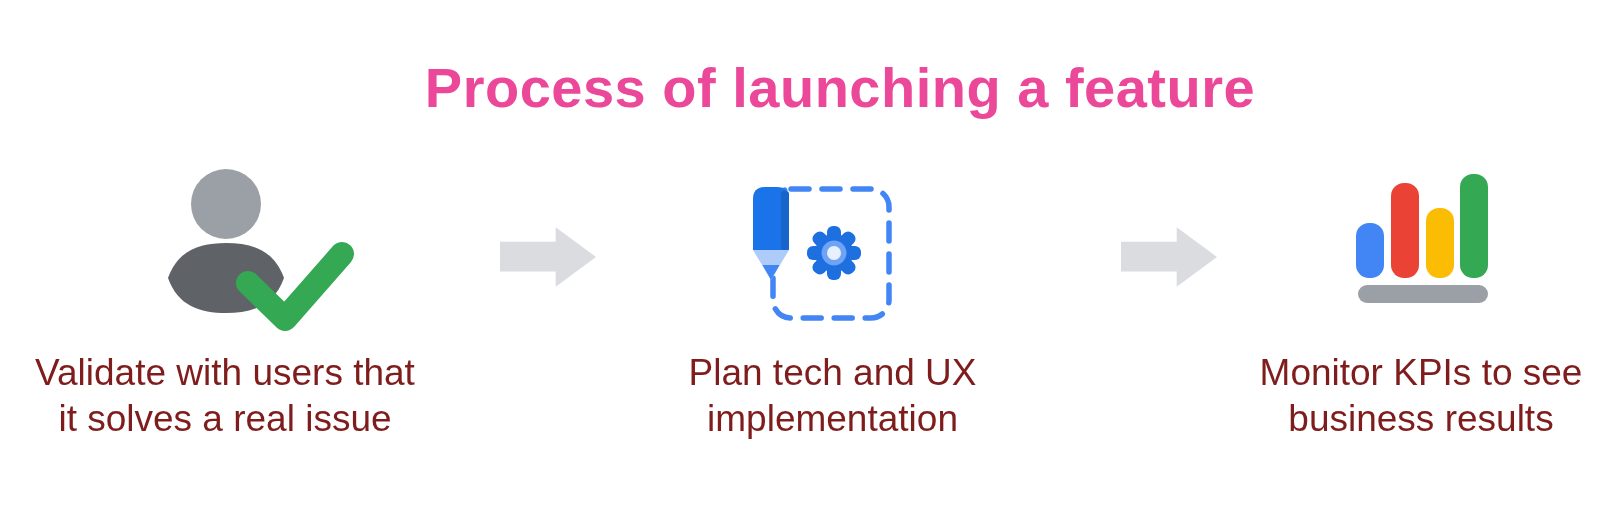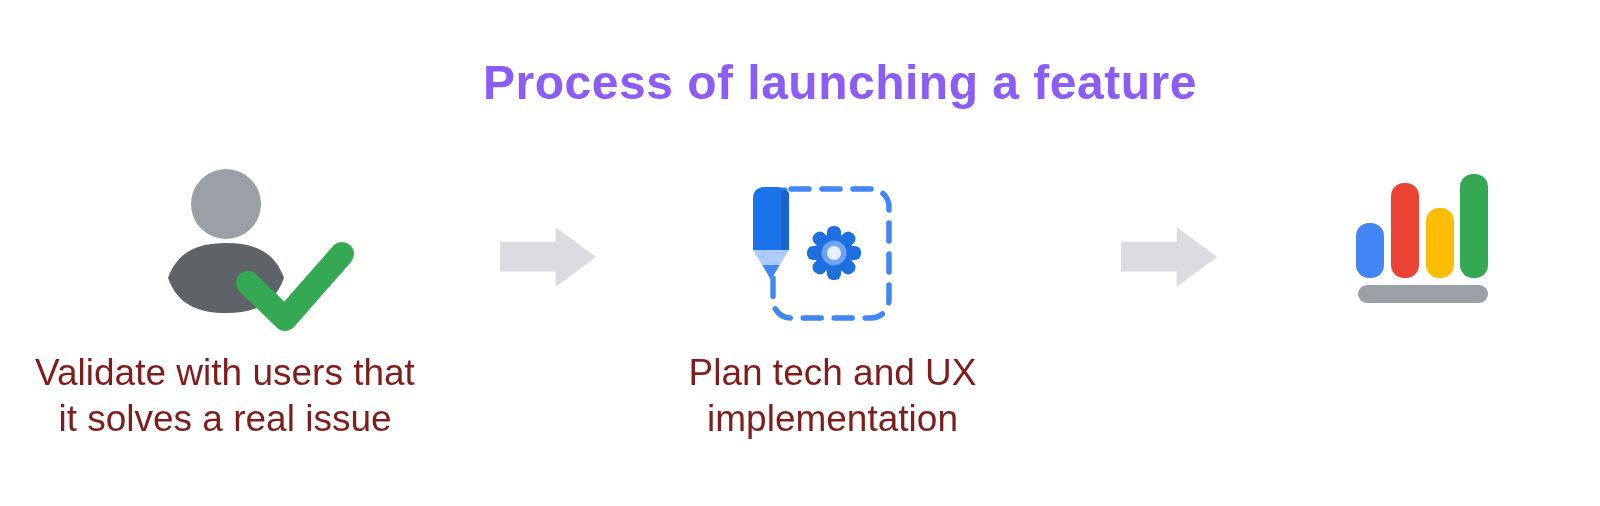--- a/index.html
+++ b/index.html
@@ -14,23 +14,23 @@
     height: 506px;
     background: #ffffff;
     overflow: hidden;
   }
   .title {
     position: absolute;
     top: 55px;
     left: 80px;
     right: 0;
     text-align: center;
-    font-size: 48px;
+    font-size: 56px;
     font-weight: bold;
-    color: #8b5cf6;
+    color: #ec4899;
     letter-spacing: 0.5px;
   }
   .step {
     position: absolute;
     top: 140px;
     display: flex;
     flex-direction: column;
     align-items: center;
   }
   .step-validate { left: 10px;   width: 430px; }
@@ -114,15 +114,17 @@
   <div class="step step-monitor">
     <div class="icon-box">
       <svg width="140" height="150" viewBox="0 0 140 150">
         <rect x="5" y="63" width="28" height="55" rx="13" fill="#4285F4"></rect>
         <rect x="40" y="23" width="28" height="95" rx="13" fill="#EA4335"></rect>
         <rect x="75" y="48" width="28" height="70" rx="13" fill="#FBBC04"></rect>
         <rect x="109" y="14" width="28" height="104" rx="13" fill="#34A853"></rect>
         <rect x="7" y="125" width="130" height="18" rx="9" fill="#9AA0A6"></rect>
       </svg>
     </div>
+    <div class="caption">Monitor KPIs to see
+business results</div>
   </div>
 
 </div>
 
 </body></html>

